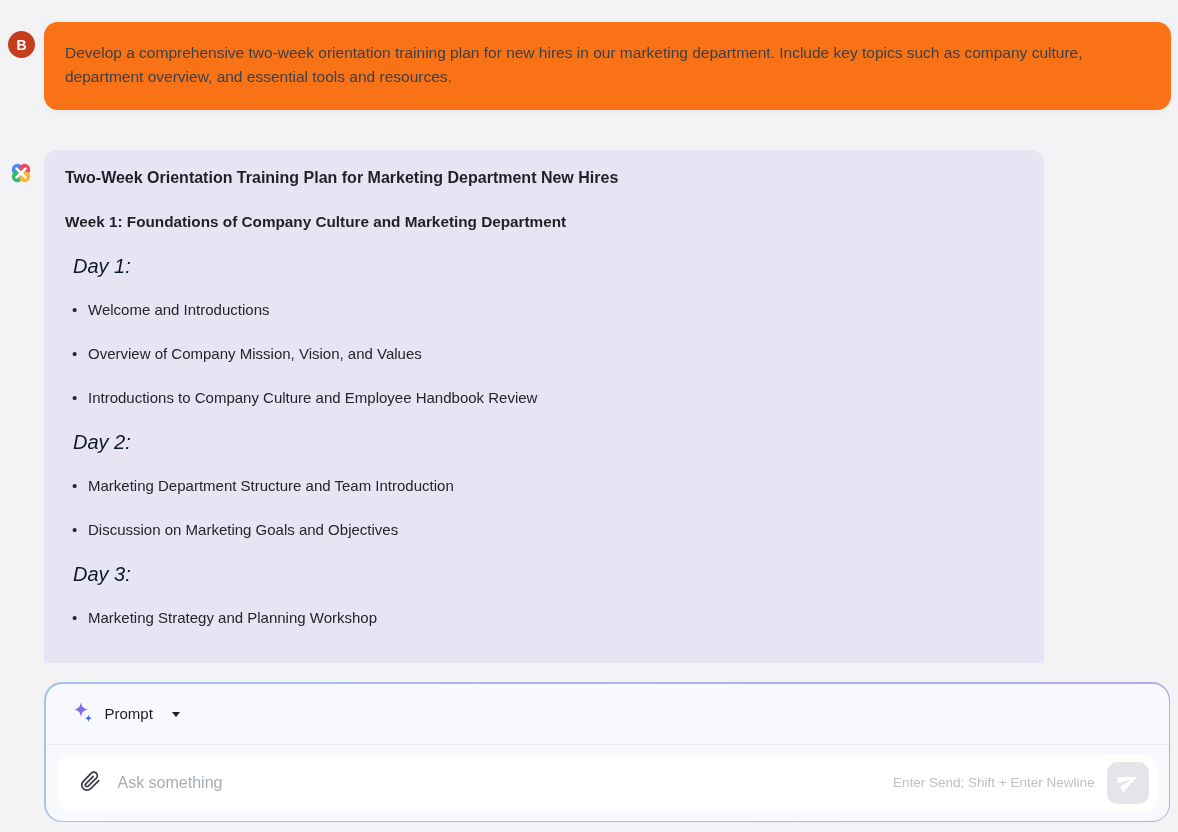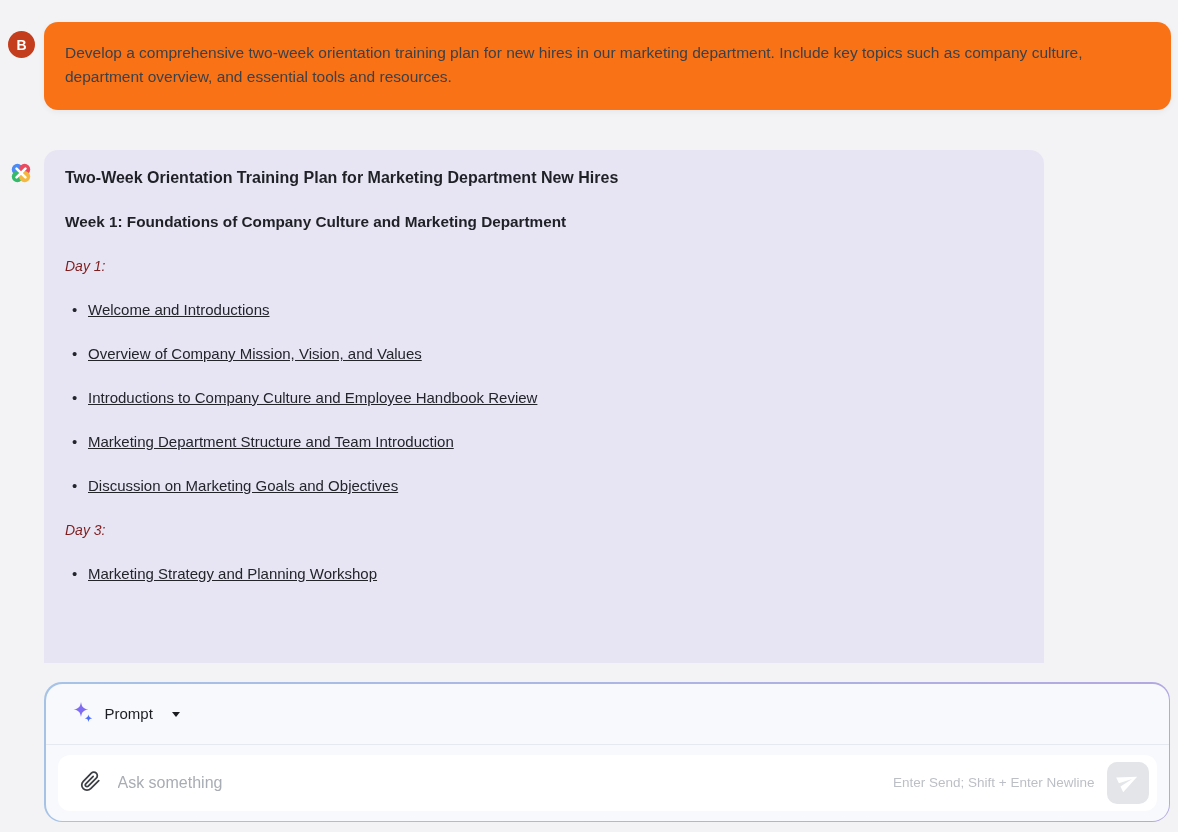--- a/index.html
+++ b/index.html
@@ -39,23 +39,23 @@
     position: absolute; left: 44px; top: 150px;
     width: 1000px; height: 513px;
     background: #e7e5f4;
     border-radius: 14px 14px 0 0;
     padding: 17px 30px 0 21px;
     overflow: hidden;
   }
   .blk { min-height: 22px; line-height: 22px; margin-bottom: 22px; color: #23252b; }
   .blk-title   { font-size: 16px;  font-weight: 700; color: #1f2126; }
   .blk-heading { font-size: 15.3px; font-weight: 700; color: #1f2126; }
-  .blk-day     { font-size: 14px; font-style: italic; color: #7f1d1d; }
+  .blk-day     { font-size: 20px; font-style: italic; color: #0f172a; margin-left: 8px; }
   ul.bullets { list-style: none; }
-  li.blk { position: relative; padding-left: 23px; font-size: 15px; text-decoration: underline; }
+  li.blk { position: relative; padding-left: 23px; font-size: 15px; }
   li.blk::before {
     content: "\2022";
     position: absolute; left: 7px; top: 0;
     font-size: 15px; color: #23252b;
   }
 
   
   .prompt-box {
     position: absolute; left: 44px; top: 682px;
     width: 1126px; height: 140px;
@@ -135,20 +135,21 @@
   <div class="blk blk-title">Two-Week Orientation Training Plan for Marketing Department New Hires</div>
   <div class="blk blk-heading">Week 1: Foundations of Company Culture and Marketing Department</div>
 
   <div class="blk blk-day">Day 1:</div>
   <ul class="bullets">
     <li class="blk">Welcome and Introductions</li>
     <li class="blk">Overview of Company Mission, Vision, and Values</li>
     <li class="blk">Introductions to Company Culture and Employee Handbook Review</li>
   </ul>
 
+  <div class="blk blk-day">Day 2:</div>
   <ul class="bullets">
     <li class="blk">Marketing Department Structure and Team Introduction</li>
     <li class="blk">Discussion on Marketing Goals and Objectives</li>
   </ul>
 
   <div class="blk blk-day">Day 3:</div>
   <ul class="bullets">
     <li class="blk">Marketing Strategy and Planning Workshop</li>
   </ul>
 </div>

